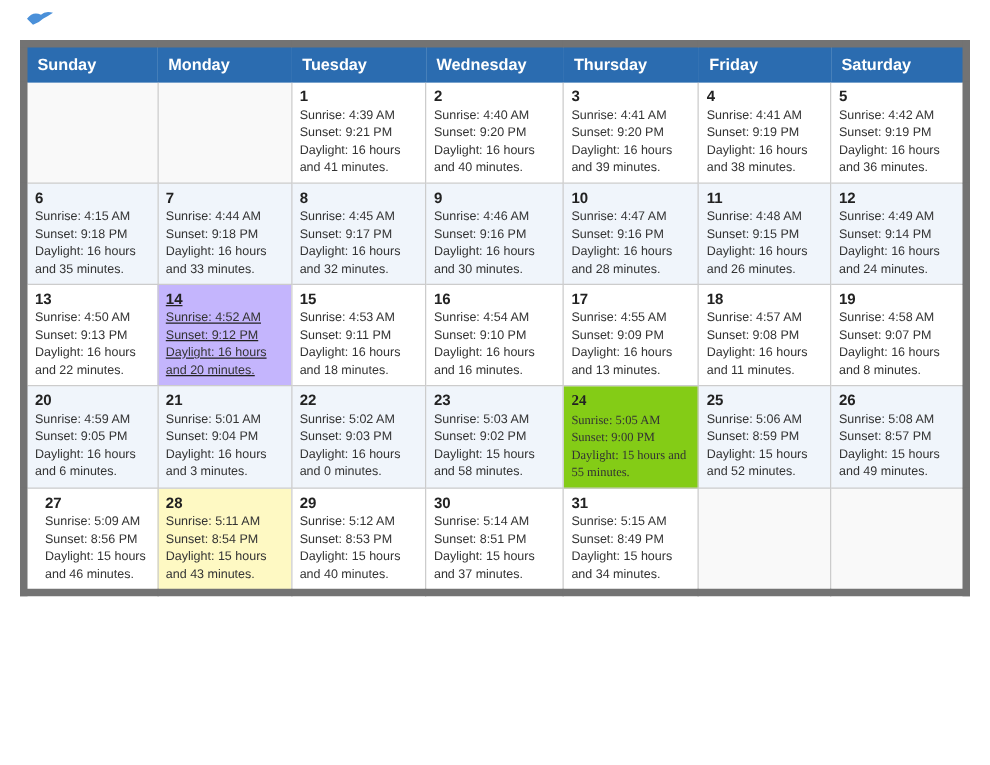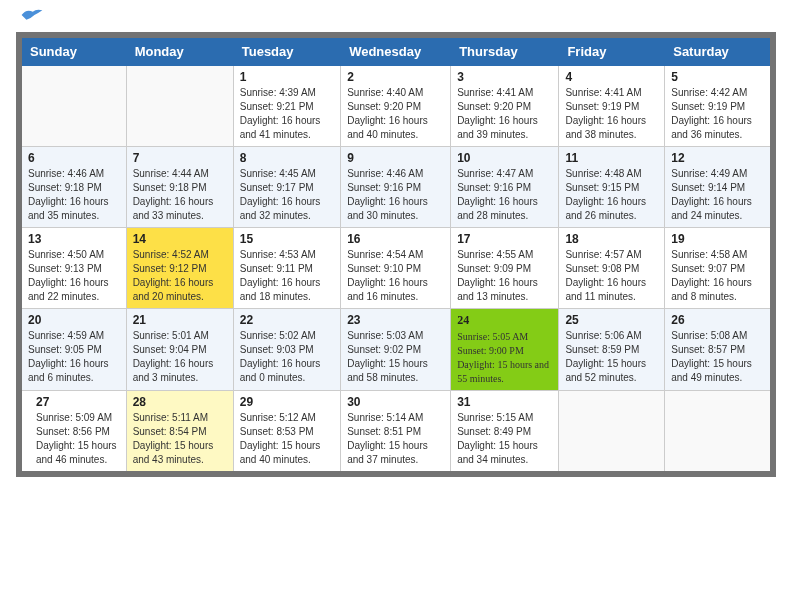--- a/index.html
+++ b/index.html
@@ -159,21 +159,21 @@
         <td style="background: rgb(255, 255, 255);">
           <span class="day-num">5</span>
           <div class="day-info">Sunrise: 4:42 AM
 Sunset: 9:19 PM
 Daylight: 16 hours and 36 minutes.</div>
         </td>
       </tr>
       <tr>
         <td style="background: rgb(240, 245, 251);">
           <span class="day-num">6</span>
-          <div class="day-info">Sunrise: 4:46 AM
+          <div class="day-info">Sunrise: 4:15 AM
 Sunset: 9:18 PM
 Daylight: 16 hours and 35 minutes.</div>
         </td>
         <td style="background: rgb(240, 245, 251);">
           <span class="day-num">7</span>
           <div class="day-info">Sunrise: 4:44 AM
 Sunset: 9:18 PM
 Daylight: 16 hours and 33 minutes.</div>
         </td>
         <td style="background: rgb(240, 245, 251);">
@@ -207,21 +207,21 @@
 Daylight: 16 hours and 24 minutes.</div>
         </td>
       </tr>
       <tr>
         <td style="background: rgb(255, 255, 255);">
           <span class="day-num">13</span>
           <div class="day-info">Sunrise: 4:50 AM
 Sunset: 9:13 PM
 Daylight: 16 hours and 22 minutes.</div>
         </td>
-        <td style="background: #fde047;">
+        <td style="background: #c4b5fd; text-decoration: underline;">
           <span class="day-num">14</span>
           <div class="day-info">Sunrise: 4:52 AM
 Sunset: 9:12 PM
 Daylight: 16 hours and 20 minutes.</div>
         </td>
         <td style="background: rgb(255, 255, 255);">
           <span class="day-num">15</span>
           <div class="day-info">Sunrise: 4:53 AM
 Sunset: 9:11 PM
 Daylight: 16 hours and 18 minutes.</div>

